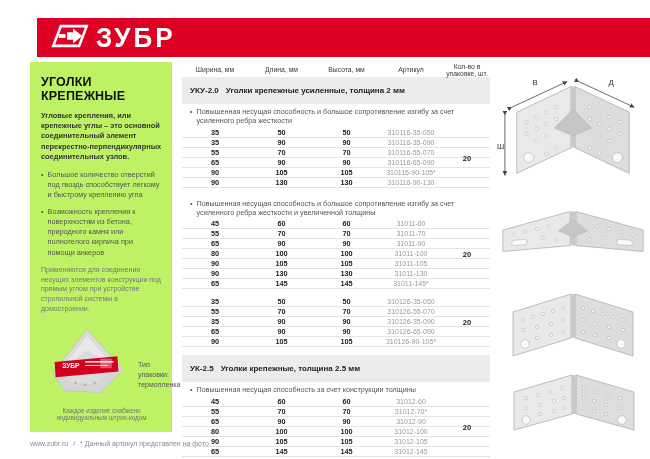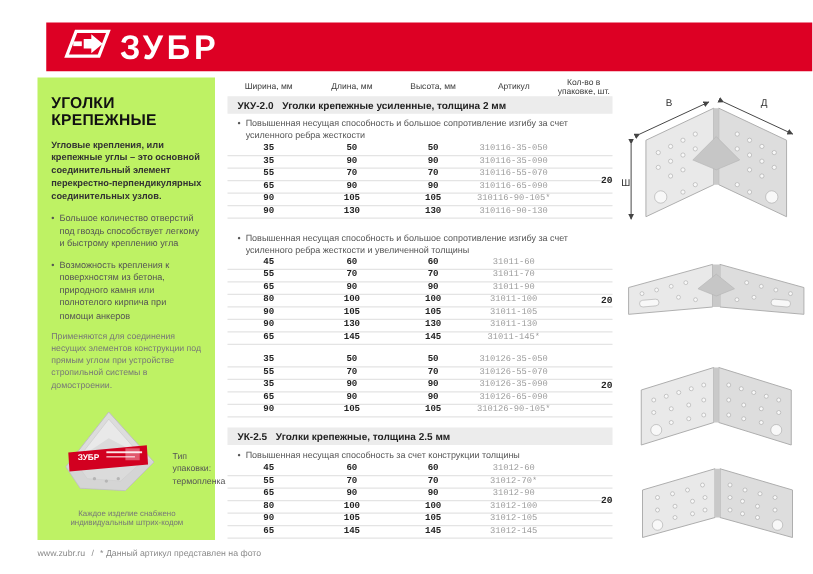--- a/index.html
+++ b/index.html
@@ -33,31 +33,31 @@
   
   .footer{position:absolute;left:30px;top:440px;font-size:7px;color:#8a8a8a;display:flex;gap:5px;align-items:center;}
   .footer a{color:#8a8a8a;text-decoration:none;}
   
   .table{position:absolute;left:182px;top:62px;width:308px;}
   .thead,.row{display:grid;grid-template-columns:66px 67px 63px 66px 46px;}
   .thead{height:15px;align-items:center;}
   .th{font-size:6.8px;color:#3a3a3a;text-align:center;}
   .sec{margin-top:0;}
   .sec + .sec{margin-top:8px;}
-  .sec-band{background:#ececec;height:14px;display:flex;align-items:center;padding-left:8px;font-size:8px;font-weight:bold;color:#222;}
+  .sec-band{background:#ececec;height:27px;display:flex;align-items:center;padding-left:8px;font-size:8px;font-weight:bold;color:#222;}
   .sec-code{margin-right:7px;}
   .sec-bullet{display:flex;gap:4px;font-size:7.2px;color:#555;line-height:1.3;padding:3px 14px 2px 8px;}
-  .sec-body{position:relative;font-family:Liberation Mono, monospace;}
+  .sec-body{position:relative;}
   .row{height:10px;box-sizing:border-box;align-items:center;border-bottom:1px solid #e4e4e4;}
   .td{text-align:center;line-height:1;}
   .num{font-size:7.3px;font-weight:bold;color:#222;}
   .art{font-size:7px;color:#9a9a9a;}
   .qty{
     position:absolute;right:0;width:46px;top:50%;transform:translateY(-50%);
-    text-align:right;font-size:7.6px;font-weight:bold;color:#222;background:transparent;
+    text-align:center;font-size:7.6px;font-weight:bold;color:#222;background:transparent;
   }
   
   .images{position:absolute;left:496px;top:62px;width:154px;height:392px;}
   .img{position:absolute;left:0;width:100%;display:flex;justify-content:center;}
   .img1{top:2px;} .img2{top:140px;} .img3{top:224px;} .img4{top:306px;}
   .dim-label{font-size:8px;fill:#333;font-family:"Liberation Sans",sans-serif;}
 </style>
 </head>
 <body>
 

